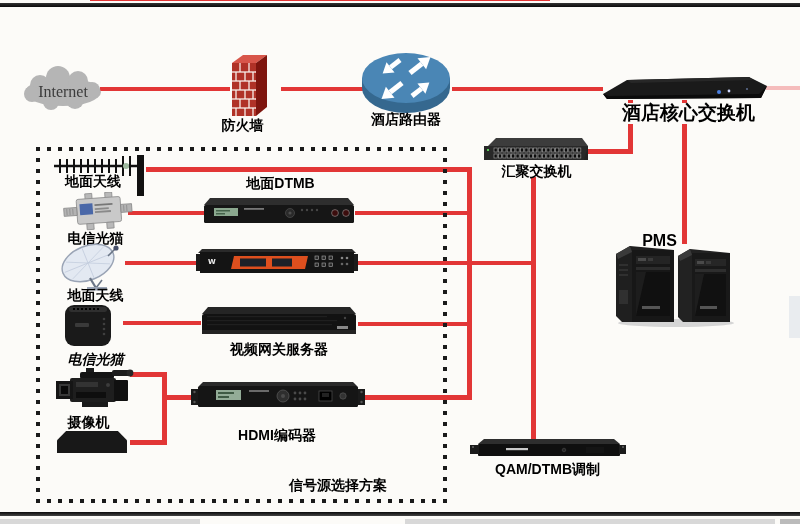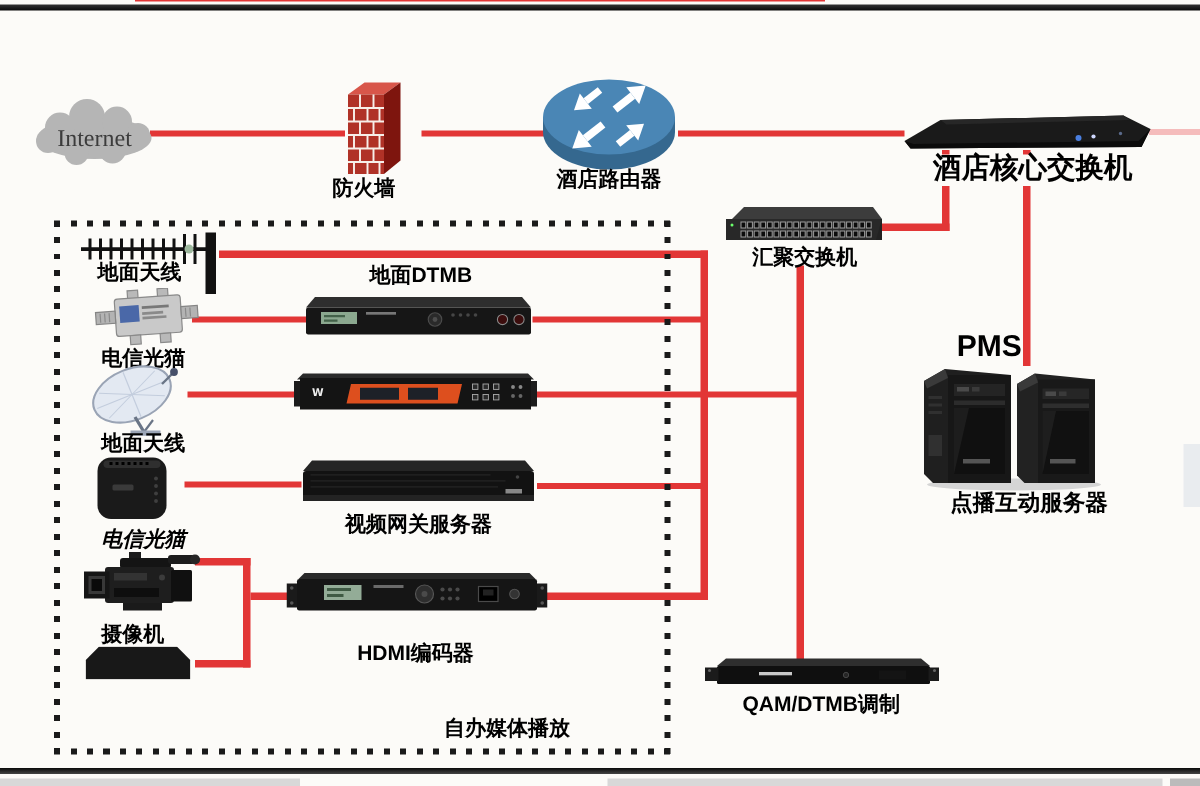--- a/index.html
+++ b/index.html
@@ -42,21 +42,21 @@
   <div class="red" style="left:130px;top:372px;width:37px;height:5px;"></div>
   <div class="red" style="left:162px;top:372px;width:5px;height:73px;"></div>
   <div class="red" style="left:130px;top:440px;width:37px;height:5px;"></div>
   <div class="red" style="left:167px;top:395px;width:28px;height:5px;"></div>
   <div class="red" style="left:360px;top:395px;width:112px;height:5px;"></div>
 
   <div class="dashH" style="left:36px;top:147px;width:411px;"></div>
   <div class="dashH" style="left:36px;top:499px;width:411px;"></div>
   <div class="dashV" style="left:36px;top:147px;height:356px;"></div>
   <div class="dashV" style="left:443px;top:147px;height:356px;"></div>
-  <div class="lbl" style="left:248px;top:478px;width:180px;">自办媒体播放</div>
+  <div class="lbl" style="left:248px;top:478px;width:180px;">信号源选择方案</div>
 
   <svg class="abs" style="left:20px;top:66px;" width="86" height="46" viewBox="0 0 86 46">
     <g fill="#b5b5b5">
       <ellipse cx="43" cy="26" rx="38" ry="14"></ellipse>
       <circle cx="20" cy="19" r="10"></circle>
       <circle cx="38" cy="12" r="12"></circle>
       <circle cx="58" cy="15" r="10"></circle>
       <circle cx="72" cy="24" r="8"></circle>
       <circle cx="12" cy="28" r="8"></circle>
       <circle cx="55" cy="34" r="9"></circle>
@@ -175,21 +175,21 @@
           <rect x="84.4" y="18" width="3.2" height="4"></rect>
           <rect x="88.8" y="18" width="3.2" height="4"></rect>
           <rect x="93.2" y="18" width="3.2" height="4"></rect>
           <rect x="97.6" y="18" width="3.2" height="4"></rect>
       </g>
     </g>
     <circle cx="8" cy="14" r="1" fill="#6cff6c"></circle>
   </svg>
   <div class="lbl" style="left:484px;top:164px;width:105px;">汇聚交换机</div>
 
-  <div class="lbl" style="left:632px;top:220px;width:55px;font-size:20px;">PMS</div>
+  <div class="lbl" style="left:632px;top:232px;width:55px;font-size:16px;">PMS</div>
   <svg class="abs" style="left:612px;top:242px;" width="134" height="86" viewBox="0 0 134 86">
     <ellipse cx="64" cy="81" rx="58" ry="4" fill="#d5d5d5"></ellipse>
     <g>
       <polygon points="4,12 18,4 62,8 62,80 10,80 4,74" fill="#1f1f1f"></polygon>
       <polygon points="4,12 18,4 20,10 6,17" fill="#3a3a3a"></polygon>
       <rect x="20" y="8" width="42" height="72" fill="#171717"></rect>
       <rect x="24" y="14" width="34" height="8" fill="#242424"></rect>
       <rect x="26" y="16" width="8" height="3" fill="#4a4a4a"></rect>
       <rect x="36" y="16" width="5" height="3" fill="#3a3a3a"></rect>
       <rect x="24" y="25" width="34" height="3" fill="#2c2c2c"></rect>
@@ -209,21 +209,20 @@
       <rect x="18" y="7" width="38" height="69" fill="#191919"></rect>
       <rect x="21" y="13" width="31" height="7" fill="#262626"></rect>
       <rect x="23" y="15" width="7" height="3" fill="#4a4a4a"></rect>
       <rect x="32" y="15" width="5" height="3" fill="#3a3a3a"></rect>
       <rect x="21" y="23" width="31" height="3" fill="#2e2e2e"></rect>
       <rect x="21" y="28" width="31" height="42" fill="#111111"></rect>
       <polygon points="21,28 30,28 21,70" fill="#2c2c2c" opacity="0.5"></polygon>
       <rect x="26" y="60" width="17" height="3" fill="#555"></rect>
     </g>
   </svg>
-  <div class="lbl" style="left:616px;top:328px;width:140px;font-size:15px;">点播互动服务器</div>
   <div class="abs" style="left:789px;top:296px;width:11px;height:42px;background:#e9ecef;"></div>
 
   <svg class="abs" style="left:52px;top:150px;" width="100" height="46" viewBox="0 0 100 46">
     <line x1="2" y1="16" x2="86" y2="16" stroke="#111" stroke-width="2.5"></line>
     <g stroke="#111" stroke-width="2">
       <line x1="8" y1="9" x2="8" y2="23"></line>
         <line x1="15" y1="9" x2="15" y2="23"></line>
         <line x1="22" y1="9" x2="22" y2="23"></line>
         <line x1="29" y1="9" x2="29" y2="23"></line>
         <line x1="36" y1="9" x2="36" y2="23"></line>

